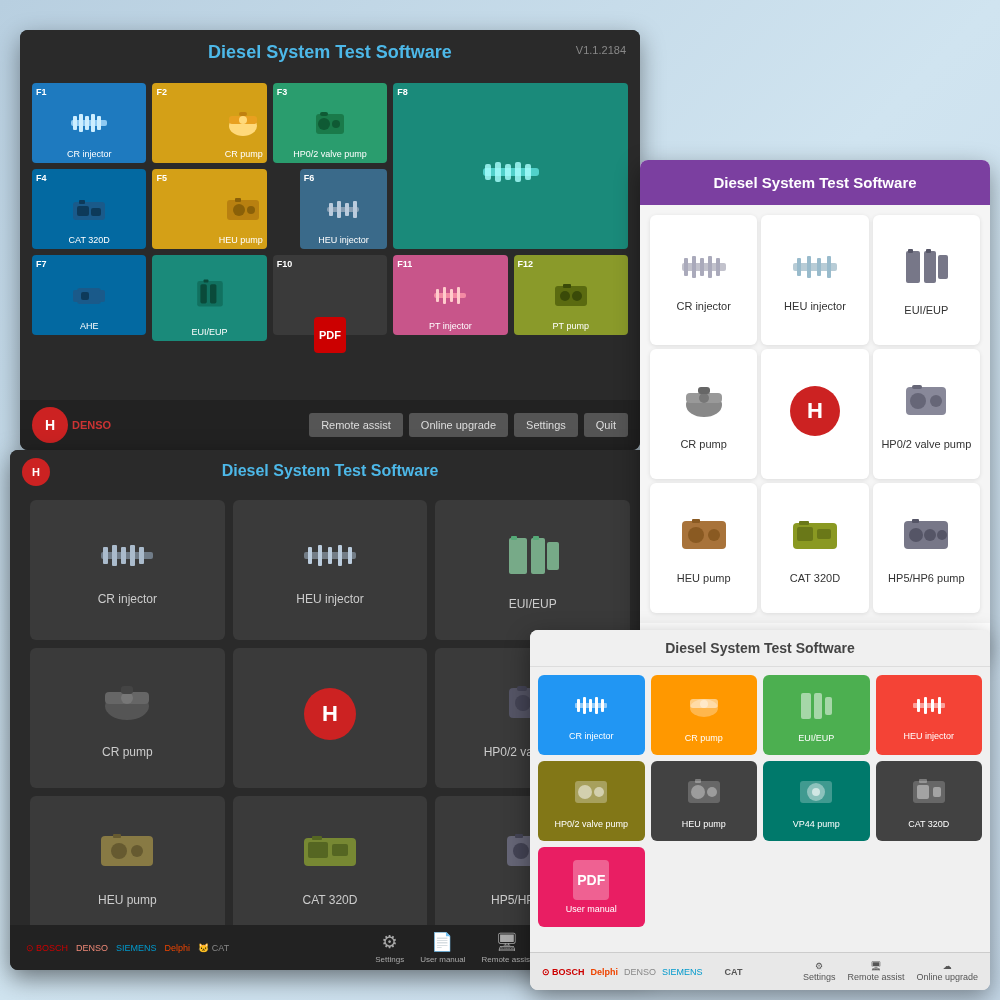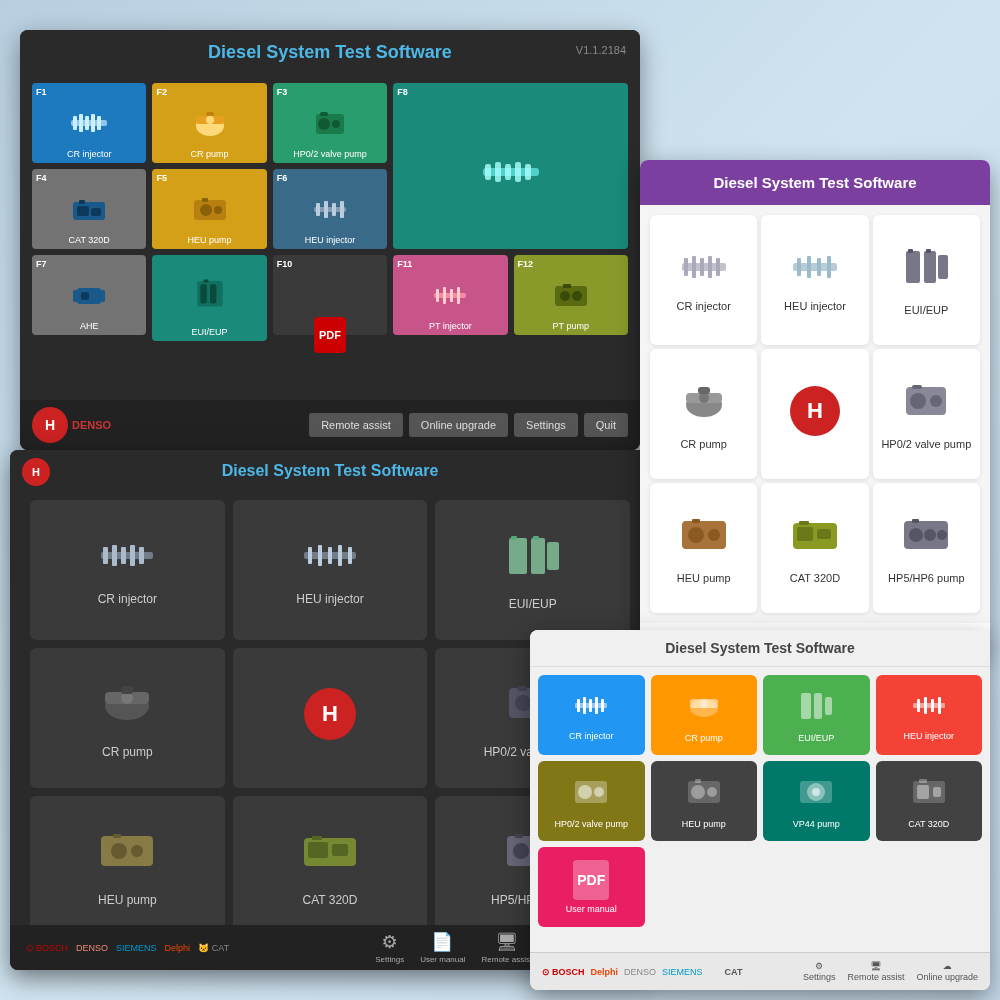--- a/index.html
+++ b/index.html
@@ -68,26 +68,26 @@
       display: flex;
       align-items: center;
       justify-content: center;
     }
     .fn-tile .fn-label {
       font-size: 9px;
       color: #fff;
       text-align: center;
     }
     .tile-blue { background: #1e7abf; }
-    .tile-yellow { background: #d4a017; }
+    .tile-yellow { background: #d4a017; align-items: flex-end; }
     .tile-green { background: #2a9d6e; }
     .tile-teal { background: #1a8a7a; align-items: center; }
-    .tile-lightblue { background: #737373; gap: 6px; }
+    .tile-lightblue { background: #0369a1; gap: 6px; }
     .tile-olive { background: #8a9a2a; }
-    .tile-gray-blue { background: #3a6a8a; }
+    .tile-gray-blue { background: #3a6a8a; margin-left: 27px; }
     .tile-pink { background: #c8558a; }
     .tile-dark { background: #3a3a3a; gap: 48px; }
 
     .big-tile {
       grid-column: span 2;
       grid-row: span 2;
     }
     .fn-tile .fn-icon svg {
       width: 40px;
       height: 40px;

